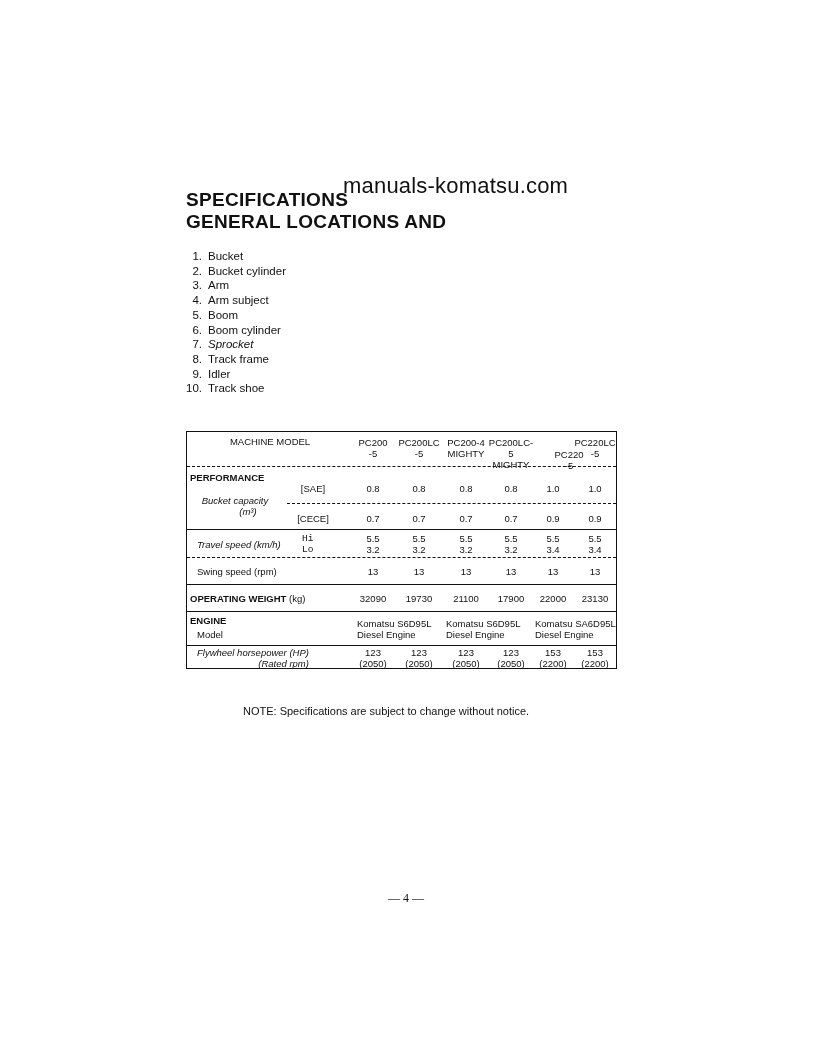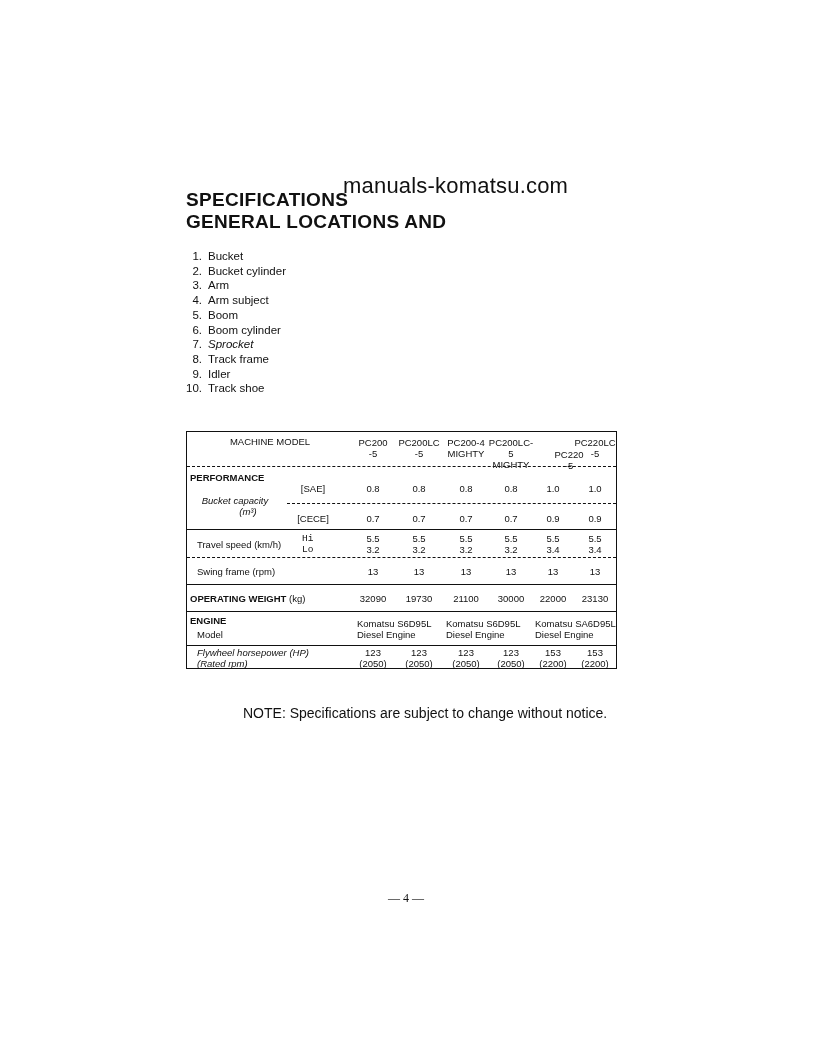--- a/index.html
+++ b/index.html
@@ -8,21 +8,21 @@
   .title { position:absolute; left:186px; top:189px; font-weight:bold; font-size:19px; line-height:22px; letter-spacing:0.3px; }
   .parts { position:absolute; left:184px; top:249px; font-size:11.5px; line-height:14.7px; margin:0; padding:0; list-style:none; }
   .parts li { display:flex; }
   .parts .num { width:18px; text-align:right; margin-right:6px; }
   .tbl { position:absolute; left:186px; top:431px; width:431px; height:238px; border:1.5px solid #111; box-sizing:border-box; font-size:9.5px; }
   .cell { position:absolute; text-align:center; line-height:11px; }
   .hl { position:absolute; height:0; border-top:1.2px solid #111; }
   .hd { position:absolute; height:0; border-top:1.2px dashed #111; }
   .bold { font-weight:bold; }
   .ital { font-style:italic; }
-  .note { position:absolute; left:243px; top:705px; font-size:14px; }
+  .note { position:absolute; left:243px; top:705px; font-size:11px; }
   .pageno { position:absolute; left:388px; top:891px; font-size:12px; font-family:"Liberation Serif", serif; }
 </style>
 </head>
 <body>
 
 <div class="watermark">manuals-komatsu.com</div>
 
 <div class="title">
   <div>SPECIFICATIONS</div>
   <div>GENERAL LOCATIONS AND</div>
@@ -121,21 +121,21 @@
   <div class="cell" style="left:108px;top:81px;width:36px;">[CECE]</div>
   <div class="cell" style="left:164px;top:81px;width:44px;">0.7</div>
   <div class="cell" style="left:208px;top:81px;width:48px;">0.7</div>
   <div class="cell" style="left:256px;top:81px;width:46px;">0.7</div>
   <div class="cell" style="left:300px;top:81px;width:48px;">0.7</div>
   <div class="cell" style="left:346px;top:81px;width:40px;">0.9</div>
   <div class="cell" style="left:386px;top:81px;width:44px;">0.9</div>
 
   <div class="hl" style="left:0;top:97px;width:429px;"></div>
 
-  <div class="cell" style="left:10px;top:107px;text-align:right;">Travel speed (km/h)</div>
+  <div class="cell" style="left:10px;top:107px;text-align:right;font-style:italic;">Travel speed (km/h)</div>
   <div class="cell" style="left:115px;top:101px;text-align:left;font-family:Liberation Mono, monospace;">
       <div>Hi</div>
       <div>Lo</div>
     </div>
 
   <div class="cell" style="left:164px;top:101px;width:44px;">
       <div>5.5</div>
       <div>3.2</div>
     </div>
   <div class="cell" style="left:208px;top:101px;width:48px;">
@@ -154,35 +154,35 @@
       <div>5.5</div>
       <div>3.4</div>
     </div>
   <div class="cell" style="left:386px;top:101px;width:44px;">
       <div>5.5</div>
       <div>3.4</div>
     </div>
 
   <div class="hd" style="left:0;top:125px;width:429px;"></div>
 
-  <div class="cell" style="left:10px;top:134px;text-align:left;">Swing frame (rpm)</div>
+  <div class="cell" style="left:10px;top:134px;text-align:left;">Swing speed (rpm)</div>
   <div class="cell" style="left:164px;top:134px;width:44px;">13</div>
   <div class="cell" style="left:208px;top:134px;width:48px;">13</div>
   <div class="cell" style="left:256px;top:134px;width:46px;">13</div>
   <div class="cell" style="left:300px;top:134px;width:48px;">13</div>
   <div class="cell" style="left:346px;top:134px;width:40px;">13</div>
   <div class="cell" style="left:386px;top:134px;width:44px;">13</div>
 
   <div class="hl" style="left:0;top:152px;width:429px;"></div>
 
   <div class="cell" style="left:3px;top:161px;text-align:left;"><span class="bold">OPERATING WEIGHT</span> <span>(kg)</span></div>
   <div class="cell" style="left:164px;top:161px;width:44px;">32090</div>
   <div class="cell" style="left:208px;top:161px;width:48px;">19730</div>
   <div class="cell" style="left:256px;top:161px;width:46px;">21100</div>
-  <div class="cell" style="left:300px;top:161px;width:48px;">30000</div>
+  <div class="cell" style="left:300px;top:161px;width:48px;">17900</div>
   <div class="cell" style="left:346px;top:161px;width:40px;">22000</div>
   <div class="cell" style="left:386px;top:161px;width:44px;">23130</div>
 
   <div class="hl" style="left:0;top:179px;width:429px;"></div>
 
   <div class="cell bold" style="left:3px;top:183px;text-align:right;">ENGINE</div>
   <div class="cell" style="left:10px;top:197px;text-align:left;">Model</div>
 
   <div class="cell" style="left:170px;top:186px;text-align:left;">
       <div>Komatsu S6D95L</div>
@@ -192,21 +192,21 @@
       <div>Komatsu S6D95L</div>
       <div>Diesel Engine</div>
     </div>
   <div class="cell" style="left:348px;top:186px;text-align:left;">
       <div>Komatsu SA6D95L</div>
       <div>Diesel Engine</div>
     </div>
 
   <div class="hl" style="left:0;top:213px;width:429px;"></div>
 
-  <div class="cell ital" style="left:10px;top:215px;text-align:left;">
+  <div class="cell ital" style="left:10px;top:215px;text-align:right;">
       <div>Flywheel horsepower (HP)</div>
       <div>(Rated rpm)</div>
     </div>
 
   <div class="cell" style="left:164px;top:215px;width:44px;">
       <div>123</div>
       <div>(2050)</div>
     </div>
   <div class="cell" style="left:208px;top:215px;width:48px;">
       <div>123</div>

